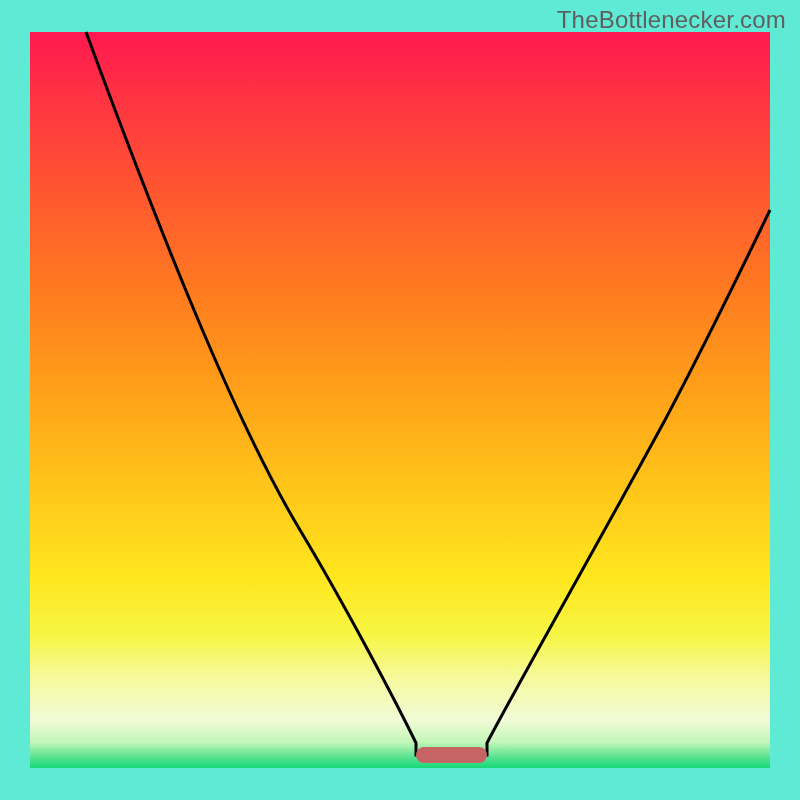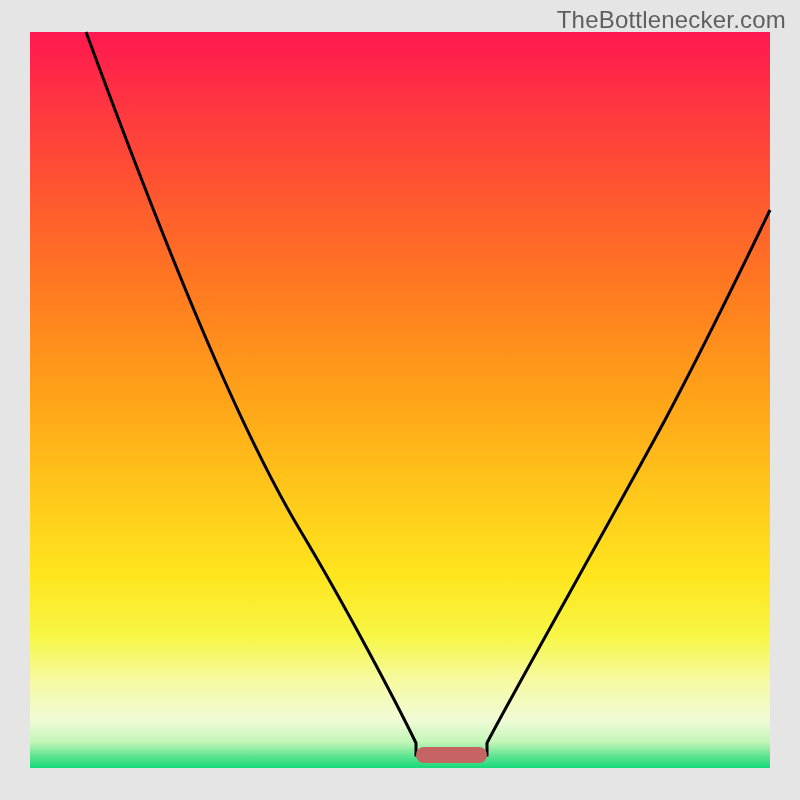--- a/index.html
+++ b/index.html
@@ -7,21 +7,21 @@
     padding: 0;
     width: 800px;
     height: 800px;
     background: #000;
     overflow: hidden;
   }
   .frame {
     position: relative;
     width: 800px;
     height: 800px;
-    background: #e5e5e5;
+    background: #5eead4;
   }
   .watermark {
     position: absolute;
     top: 6px;
     right: 14px;
     color: #5f5f5f;
     font-family: Arial, Helvetica, sans-serif;
     font-size: 24px;
     letter-spacing: 0.2px;
     z-index: 10;

